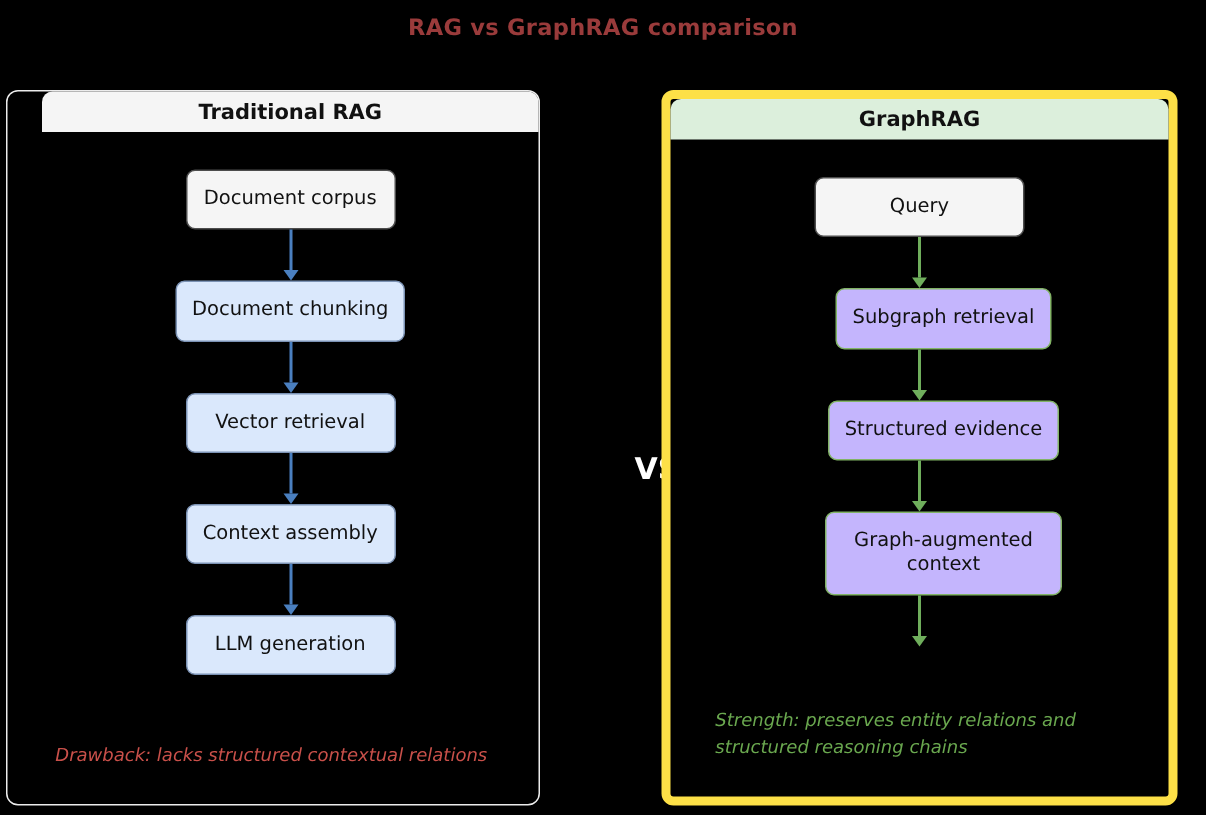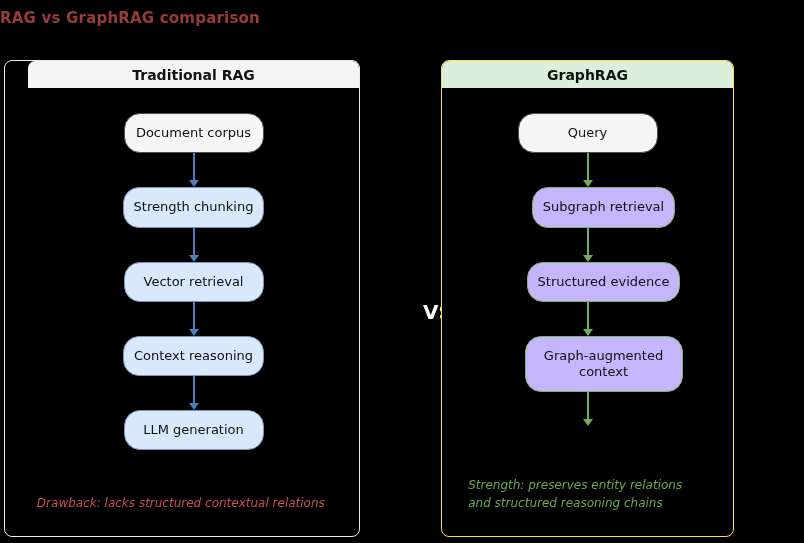--- a/index.html
+++ b/index.html
@@ -1,46 +1,46 @@
 <!DOCTYPE html>
 <html><head>
 <meta charset="utf-8">
 <style>
   html,body{margin:0;padding:0;background:#000;}
   .container{
     position:relative;width:804px;height:543px;background:#000;
     font-family:"DejaVu Sans","Liberation Sans",sans-serif;overflow:hidden;
   }
   .diagram-title{
-    position:absolute;top:9px;left:0;right:0;text-align:left;
+    position:absolute;top:9px;left:0;right:0;text-align:center;
     font-weight:bold;font-size:15px;color:#9a3b3b;letter-spacing:0.2px;
   }
   .vs-label{
     position:absolute;top:300px;left:403px;transform:translateX(-50%);
     color:#ffffff;font-weight:bold;font-size:20px;margin-left:35px;
   }
   .panel{
     position:absolute;top:60px;height:477px;background:#000;
     border-radius:8px;box-sizing:border-box;
   }
   .panel.left{left:4px;width:356px;border:1px solid #ececec;padding-left:23px;}
-  .panel.right{left:441px;width:293px;border:1px solid #fde047;}
+  .panel.right{left:441px;width:344px;border:6px solid #fde047;}
   .panel-header{
     height:27px;display:flex;align-items:center;justify-content:center;
     font-weight:bold;font-size:14px;color:#111;
     border-radius:7px 7px 0 0;
   }
   .panel.left .panel-header{background:#f5f5f5;}
   .panel.right .panel-header{background:#dcefdc;}
   .flow{
     display:flex;flex-direction:column;align-items:center;padding-top:25px;
   }
   .node{
     min-width:140px;max-width:158px;box-sizing:border-box;
-    padding:11px 10px;border-radius:16px;font-size:13px;line-height:1.25;
+    padding:11px 10px;border-radius:6px;font-size:13px;line-height:1.25;
     text-align:center;color:#111;
   }
   .node.start{background:#f5f5f5;border:1px solid #4d4d4d;}
   .node.blue{background:#dae8fc;border:1px solid #7b92b4;}
   .node.green{background:#c4b5fd;border:1px solid #82b366;margin-left:32px;}
   .arrow{height:34px;display:flex;flex-direction:column;align-items:center;}
   .arrow .line{width:2px;flex:1;}
   .arrow .head{width:0;height:0;border-left:5px solid transparent;border-right:5px solid transparent;border-top:7px solid;}
   .arrow.blue .line{background:#4a7fbf;}
   .arrow.blue .head{border-top-color:#4a7fbf;}
@@ -63,31 +63,31 @@
   <div class="vs-label">VS</div>
 
   <div class="panel left">
     <div class="panel-header">Traditional RAG</div>
     <div class="flow">
       <div class="node start">Document corpus</div>
       <div class="arrow blue">
           <div class="line"></div>
           <div class="head"></div>
         </div>
-      <div class="node blue">Strength chunking</div>
+      <div class="node blue">Document chunking</div>
       <div class="arrow blue">
           <div class="line"></div>
           <div class="head"></div>
         </div>
       <div class="node blue">Vector retrieval</div>
       <div class="arrow blue">
           <div class="line"></div>
           <div class="head"></div>
         </div>
-      <div class="node blue">Context reasoning</div>
+      <div class="node blue">Context assembly</div>
       <div class="arrow blue">
           <div class="line"></div>
           <div class="head"></div>
         </div>
       <div class="node blue">LLM generation</div>
     </div>
     <div class="panel-footer">Drawback: lacks structured contextual relations</div>
   </div>
 
   <div class="panel right">

